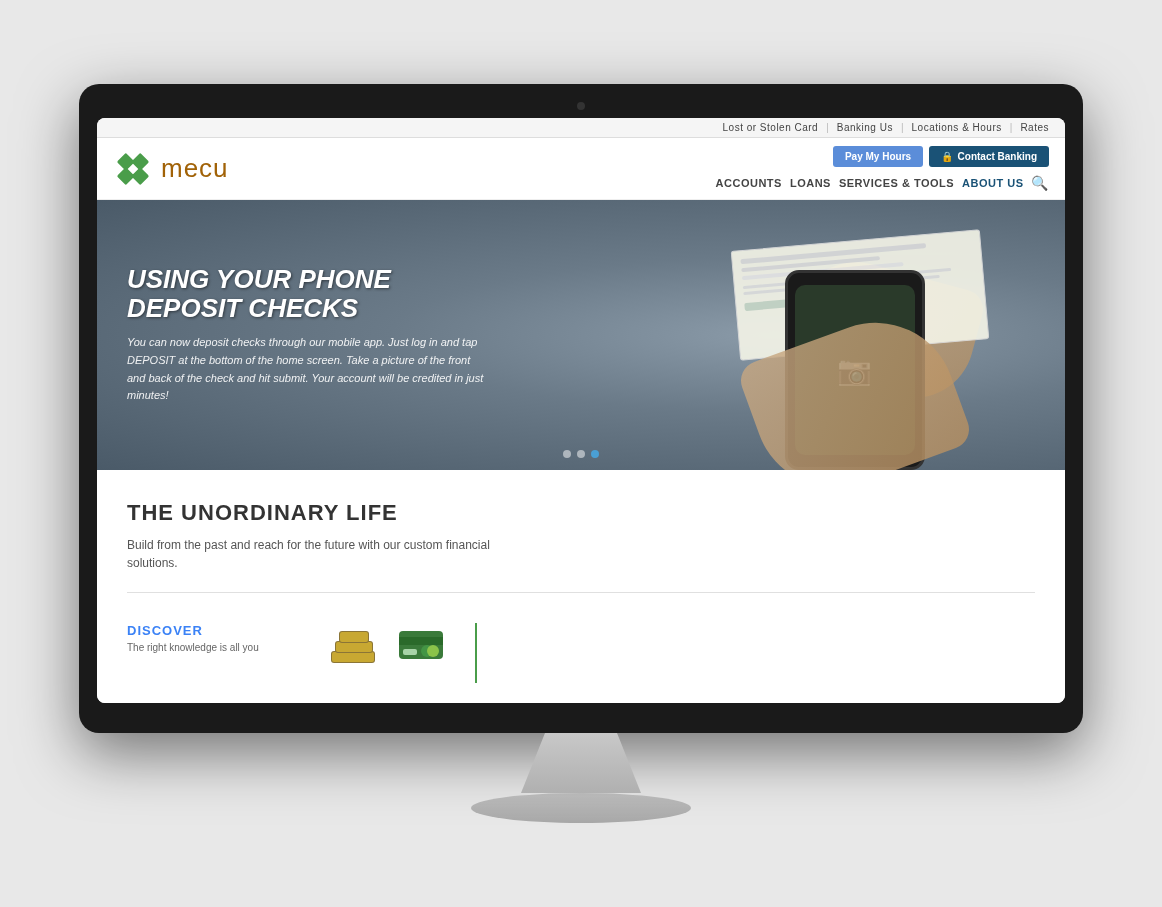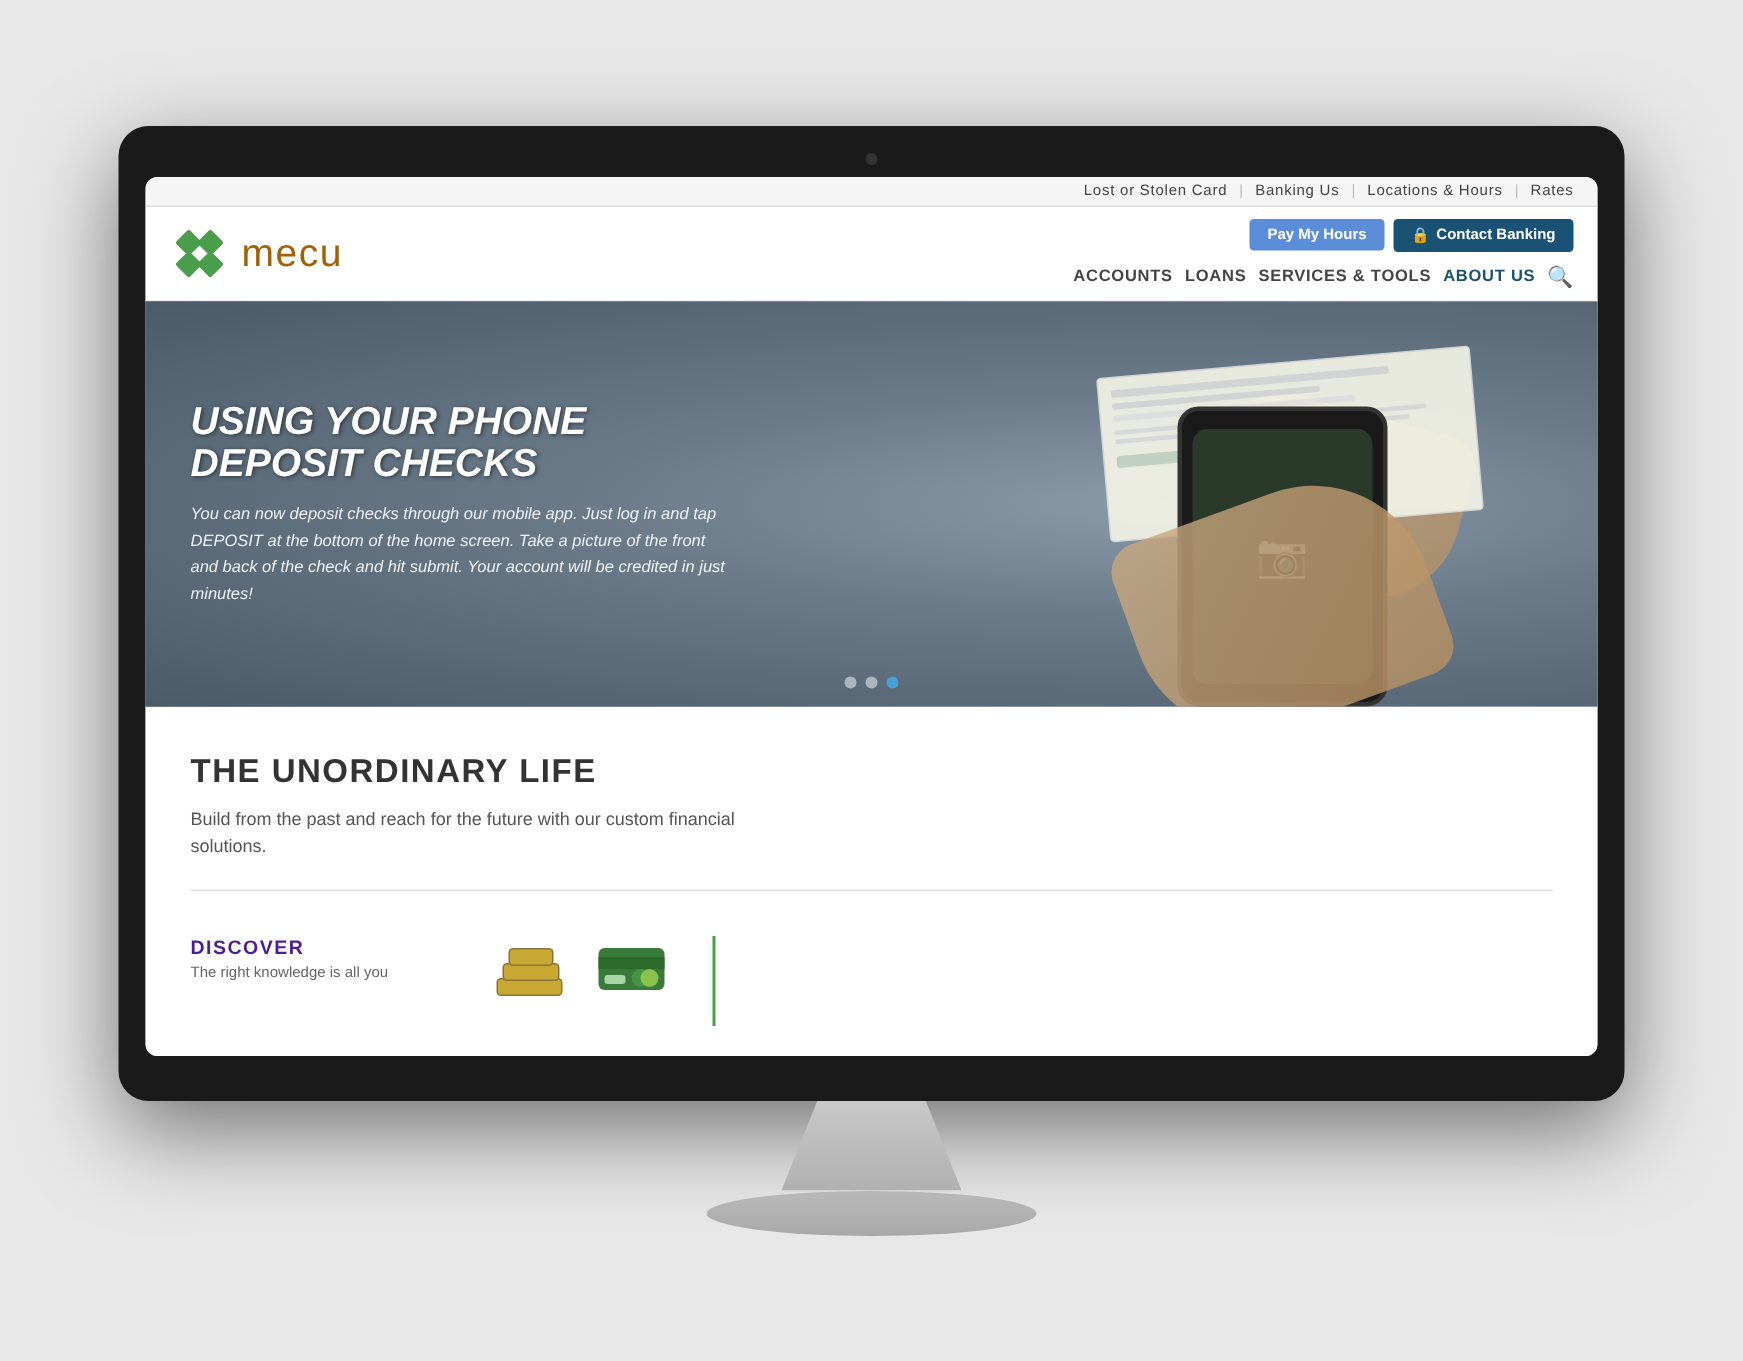--- a/index.html
+++ b/index.html
@@ -355,21 +355,21 @@
       padding-top: 10px;
     }
 
     .discover-text {
       flex: 0 0 180px;
     }
 
     .discover-label {
       font-size: 13px;
       font-weight: 700;
-      color: #4c1d95;
+      color: #3b82f6;
       text-transform: uppercase;
       letter-spacing: 1px;
       margin-bottom: 4px;
     }
 
     .discover-desc {
       font-size: 10px;
       color: #666;
     }
 

